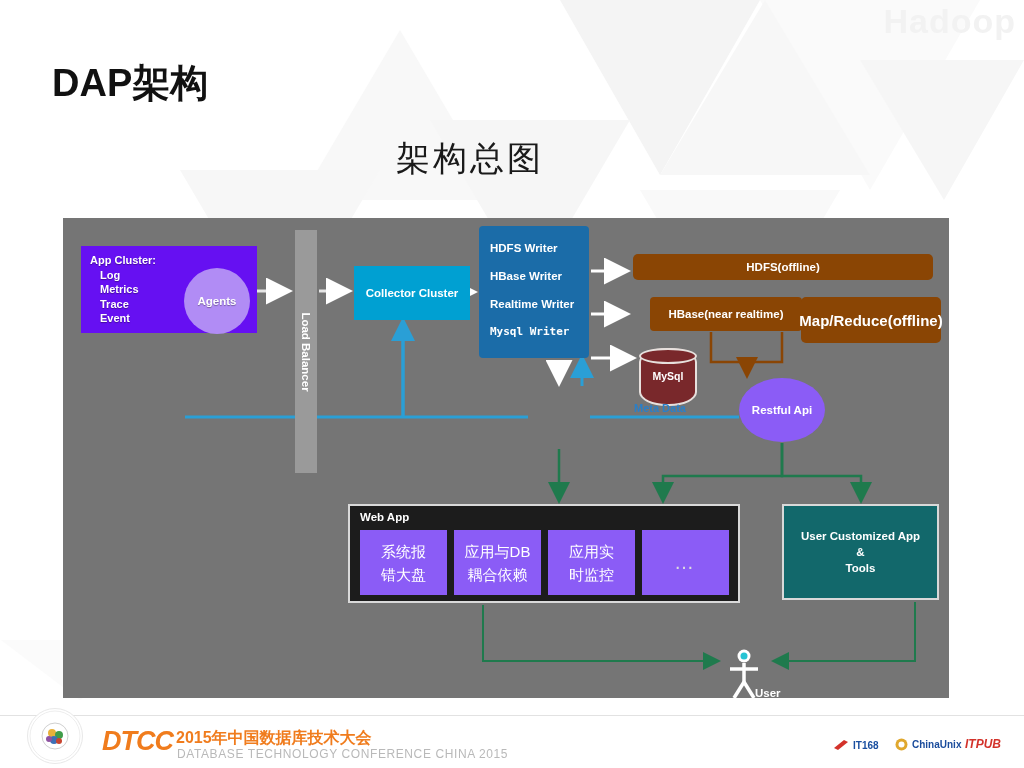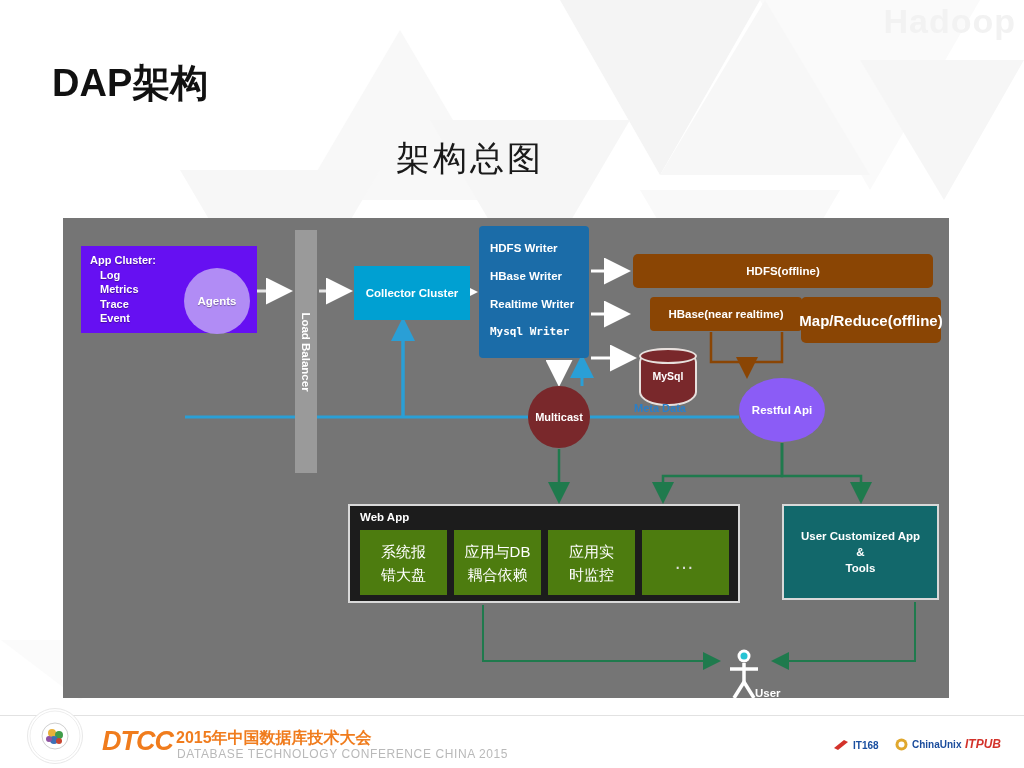--- a/index.html
+++ b/index.html
@@ -63,21 +63,21 @@
   }
 
   .writers{
     left:416px;top:8px;width:110px;height:132px;background:#1b6ca8;
     border-radius:4px;padding:8px 0 0 11px;
   }
   .writers div{font-size:11.5px;font-weight:bold;line-height:28px;white-space:nowrap;}
   .writers div.mono{font-family:"DejaVu Sans Mono","Liberation Mono",monospace;font-size:11px;font-weight:bold;}
 
   .hdfs{
-    left:570px;top:36px;width:300px;height:34px;background:#8a4504;border-radius:5px;
+    left:570px;top:36px;width:300px;height:26px;background:#8a4504;border-radius:5px;
     display:flex;align-items:center;justify-content:center;font-size:11.5px;font-weight:bold;
   }
   .hbase{
     left:570px;top:79px;width:152px;height:34px;background:#8a4504;border-radius:4px;
     display:flex;align-items:center;justify-content:center;font-size:11.5px;font-weight:bold;margin-left:17px;
   }
   .mapred{
     left:730px;top:79px;width:140px;height:46px;background:#8a4504;border-radius:5px;
     display:flex;align-items:center;justify-content:center;font-size:15px;font-weight:bold;margin-left:8px;
   }
@@ -113,21 +113,21 @@
 
   .webapp{
     left:285px;top:286px;width:392px;height:99px;background:#1c1c1c;
     border:2px solid #d9d9d9;padding:6px 12px 0 0;
   }
   .webapp .hd{
     position:absolute;left:10px;top:5px;font-size:11.5px;font-weight:bold;color:#fff;
   }
   .webapp .tiles{position:absolute;left:10px;top:24px;display:flex;gap:7px;}
   .webapp .tile{
-    width:87px;height:65px;background:#4d7c0f;
+    width:87px;height:65px;background:#8b5cf6;
     display:flex;flex-direction:column;align-items:center;justify-content:center;
     font-size:15px;line-height:23px;color:#fff;text-align:center;
   }
   .webapp .tile.dots{font-size:20px;letter-spacing:3px;color:#dddddd;}
 
   .ucapp{
     left:719px;top:286px;width:157px;height:96px;background:#12686b;
     border:2px solid #d9d9d9;
     display:flex;align-items:center;justify-content:center;text-align:center;
     font-size:11.5px;font-weight:bold;line-height:16px;
@@ -264,21 +264,20 @@
     <div class="node mapred">Map/Reduce(offline)</div>
 
     <div class="mysql-cyl">
       <div class="body"></div>
       <div class="top"></div>
       <div class="t">MySql</div>
     </div>
 
     <div class="lbl meta-label">Meta Data</div>
 
-    <div class="node multicast">Multicast</div>
     <div class="node restful">Restful Api</div>
 
     <div class="node webapp">
       <div class="hd">Web App</div>
       <div class="tiles">
         <div class="tile">
           <span>系统报</span>
           <span>错大盘</span>
         </div>
         <div class="tile">

